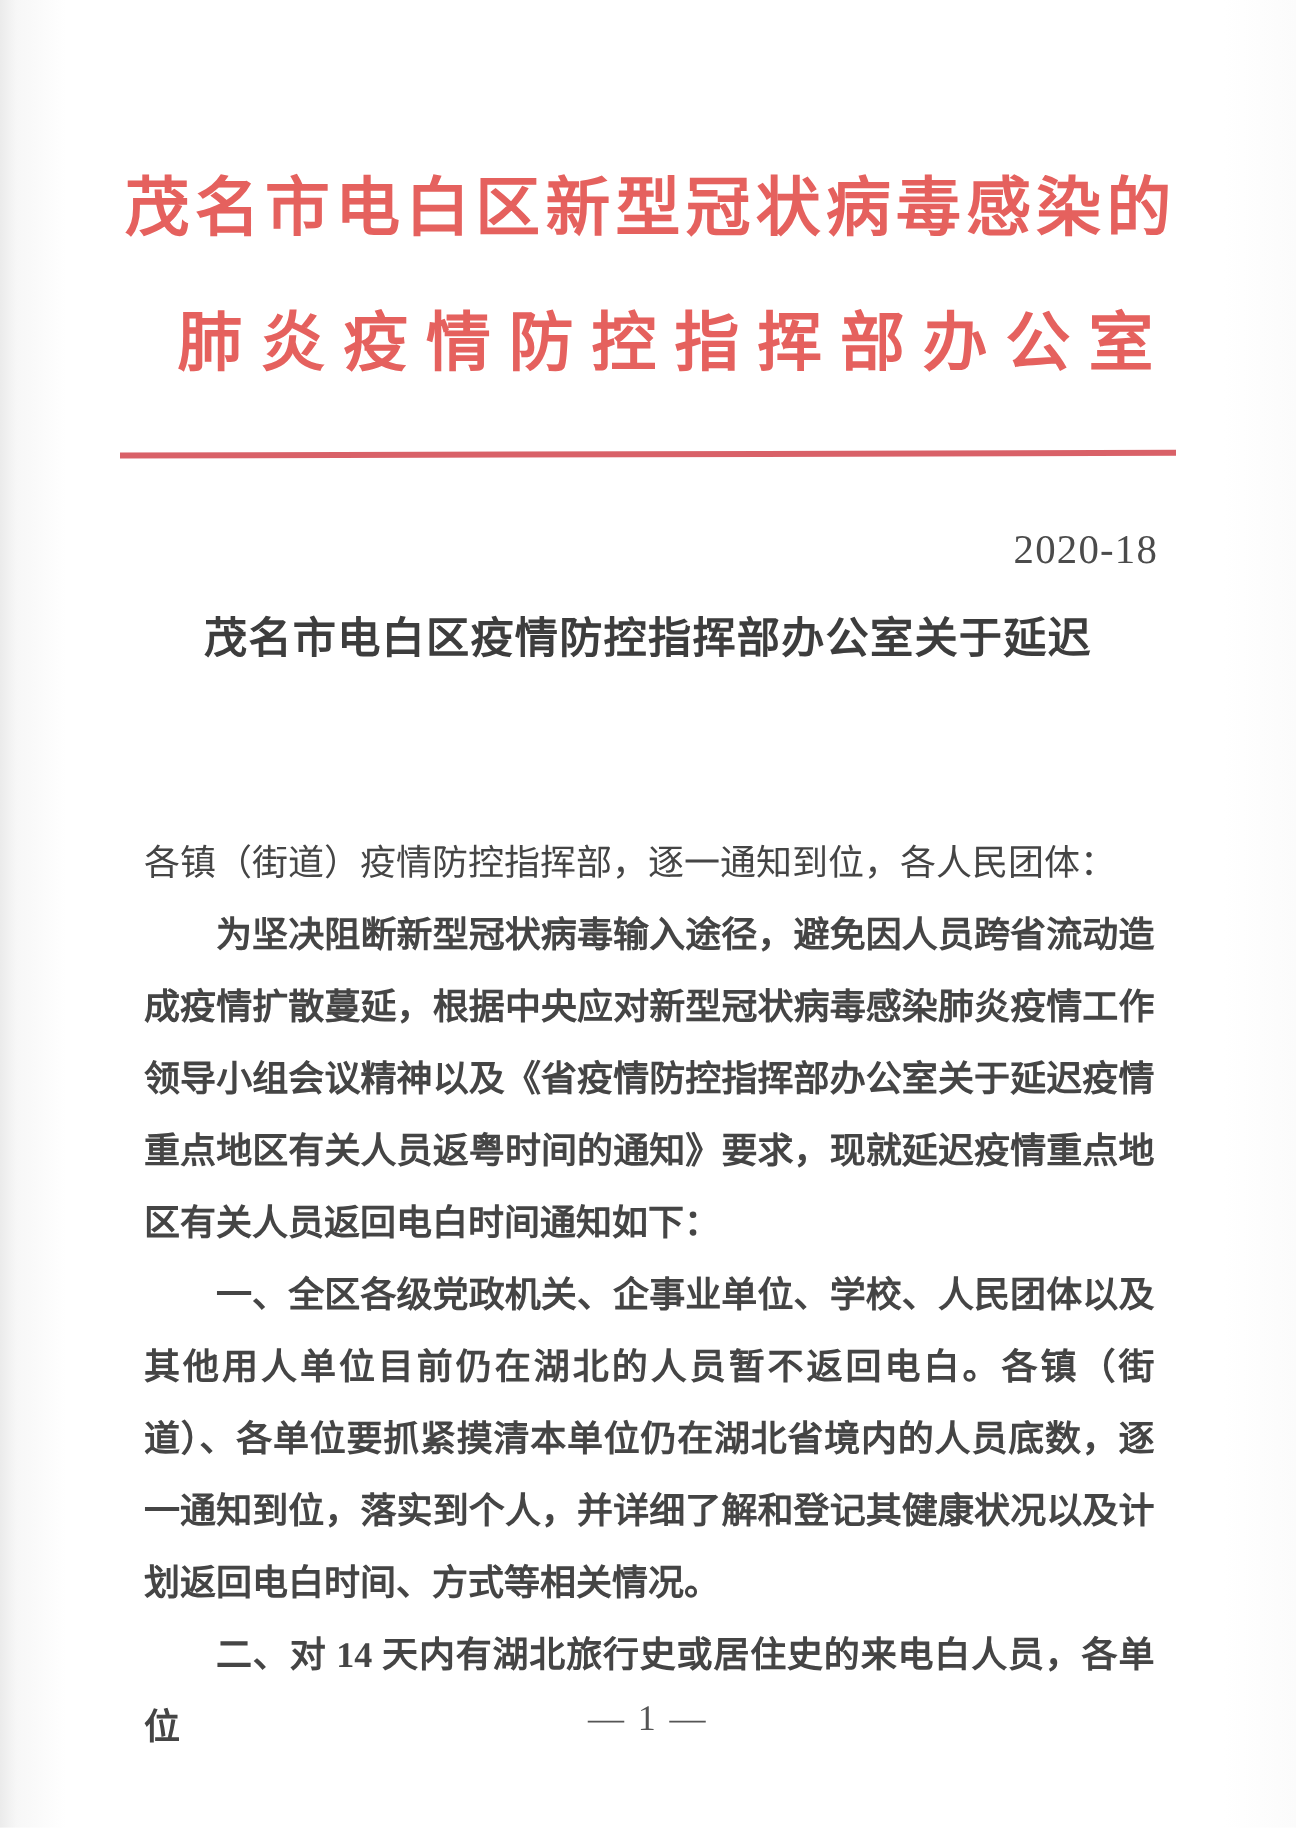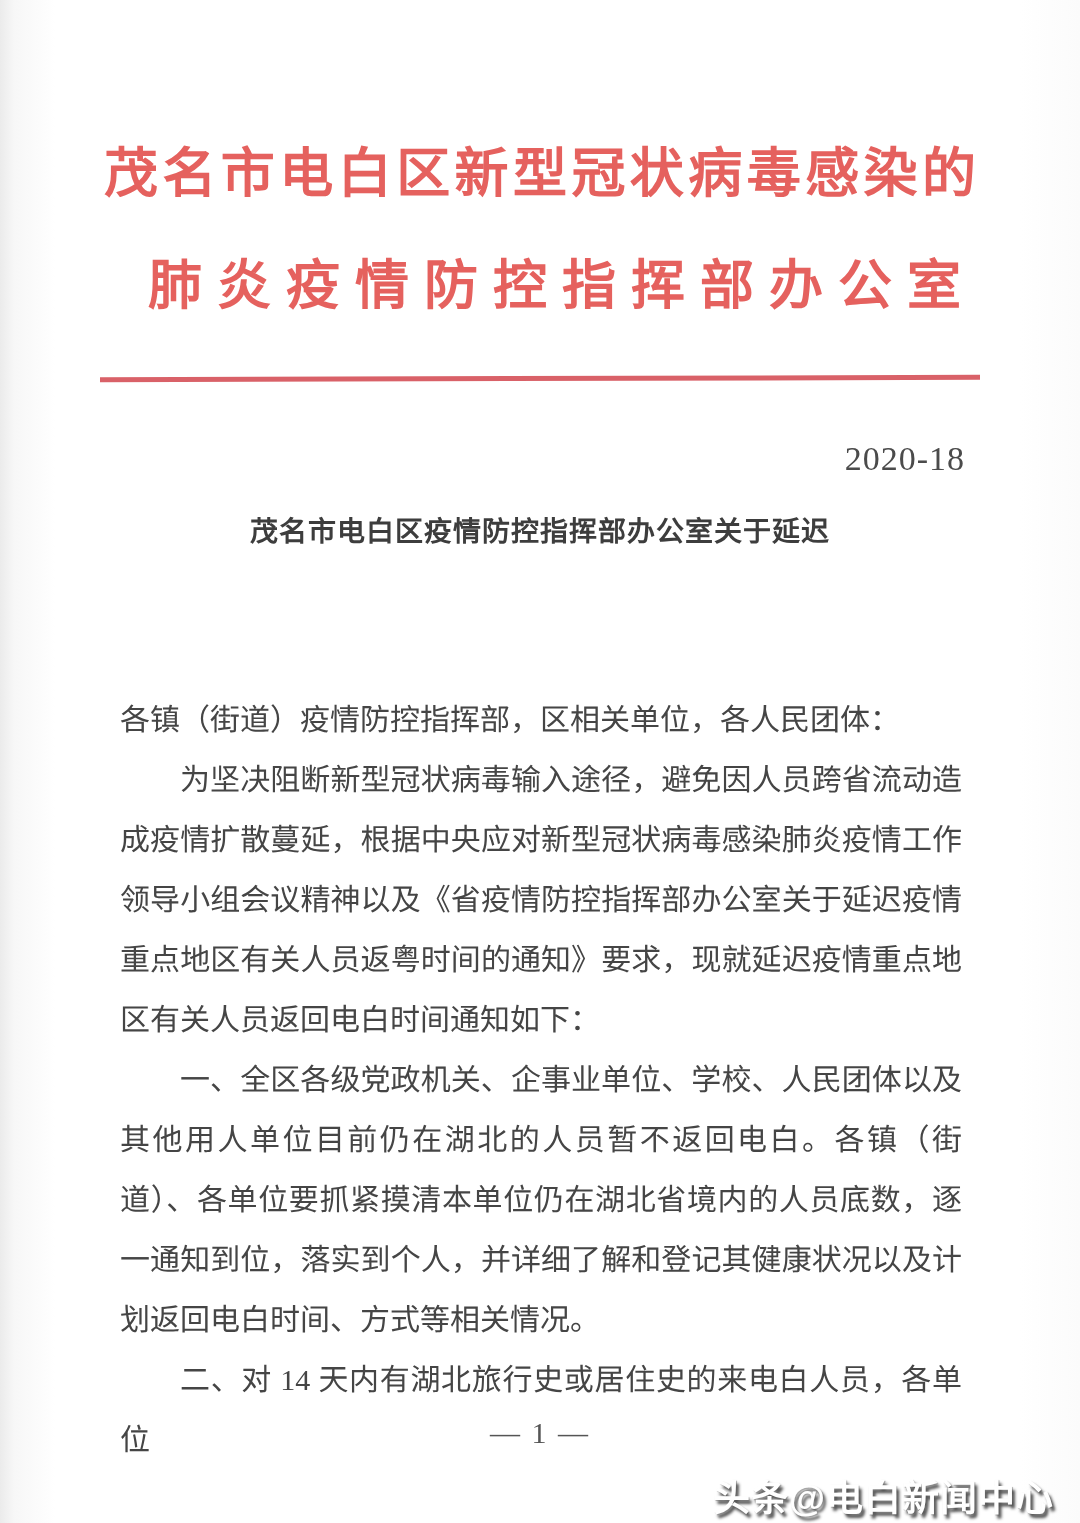--- a/index.html
+++ b/index.html
@@ -53,39 +53,39 @@
     color: #4b4b4b;
     letter-spacing: 1px;
   }
   
   .title {
     position: absolute;
     top: 500px;
     left: 0;
     width: 1080px;
     text-align: center;
-    font-size: 28px;
+    font-size: 36px;
     font-weight: bold;
     color: #3d3d3d;
     line-height: 64px;
   }
   .t-line { display: block; letter-spacing: 1px; }
   
   .body-text {
     position: absolute;
     top: 690px;
     left: 120px;
     width: 842px;
     font-size: 30px;
     line-height: 60px;
     color: #454545;
     text-align: justify;
   }
   .body-text p { text-align: justify; }
-  .body-text p.para { text-indent: 2em; }
+  .body-text p.para { text-indent: 2em; font-weight: bold; }
   
   .page-number {
     position: absolute;
     top: 1416px;
     left: 0;
     width: 1080px;
     text-align: center;
     font-size: 30px;
     color: #555555;
     letter-spacing: 2px;
@@ -116,23 +116,22 @@
 
   <div class="divider"></div>
 
   <div class="doc-number">2020-18</div>
 
   <h1 class="title">
     <span class="t-line">茂名市电白区疫情防控指挥部办公室关于延迟</span>
   </h1>
 
   <main class="body-text">
-    <p class="salutation">各镇（街道）疫情防控指挥部，区相关单位，各人民团体：</p>
+    <p class="salutation">各镇（街道）疫情防控指挥部，逐一通知到位，各人民团体：</p>
     <p class="para">为坚决阻断新型冠状病毒输入途径，避免因人员跨省流动造成疫情扩散蔓延，根据中央应对新型冠状病毒感染肺炎疫情工作领导小组会议精神以及《省疫情防控指挥部办公室关于延迟疫情重点地区有关人员返粤时间的通知》要求，现就延迟疫情重点地区有关人员返回电白时间通知如下：</p>
     <p class="para">一、全区各级党政机关、企事业单位、学校、人民团体以及其他用人单位目前仍在湖北的人员暂不返回电白。各镇（街道）、各单位要抓紧摸清本单位仍在湖北省境内的人员底数，逐一通知到位，落实到个人，并详细了解和登记其健康状况以及计划返回电白时间、方式等相关情况。</p>
     <p class="para">二、对 14 天内有湖北旅行史或居住史的来电白人员，各单位</p>
   </main>
 
   <div class="page-number">— 1 —</div>
 
-  <div class="watermark">头条@电白新闻中心</div>
 
 </div>
 
 </body></html>

